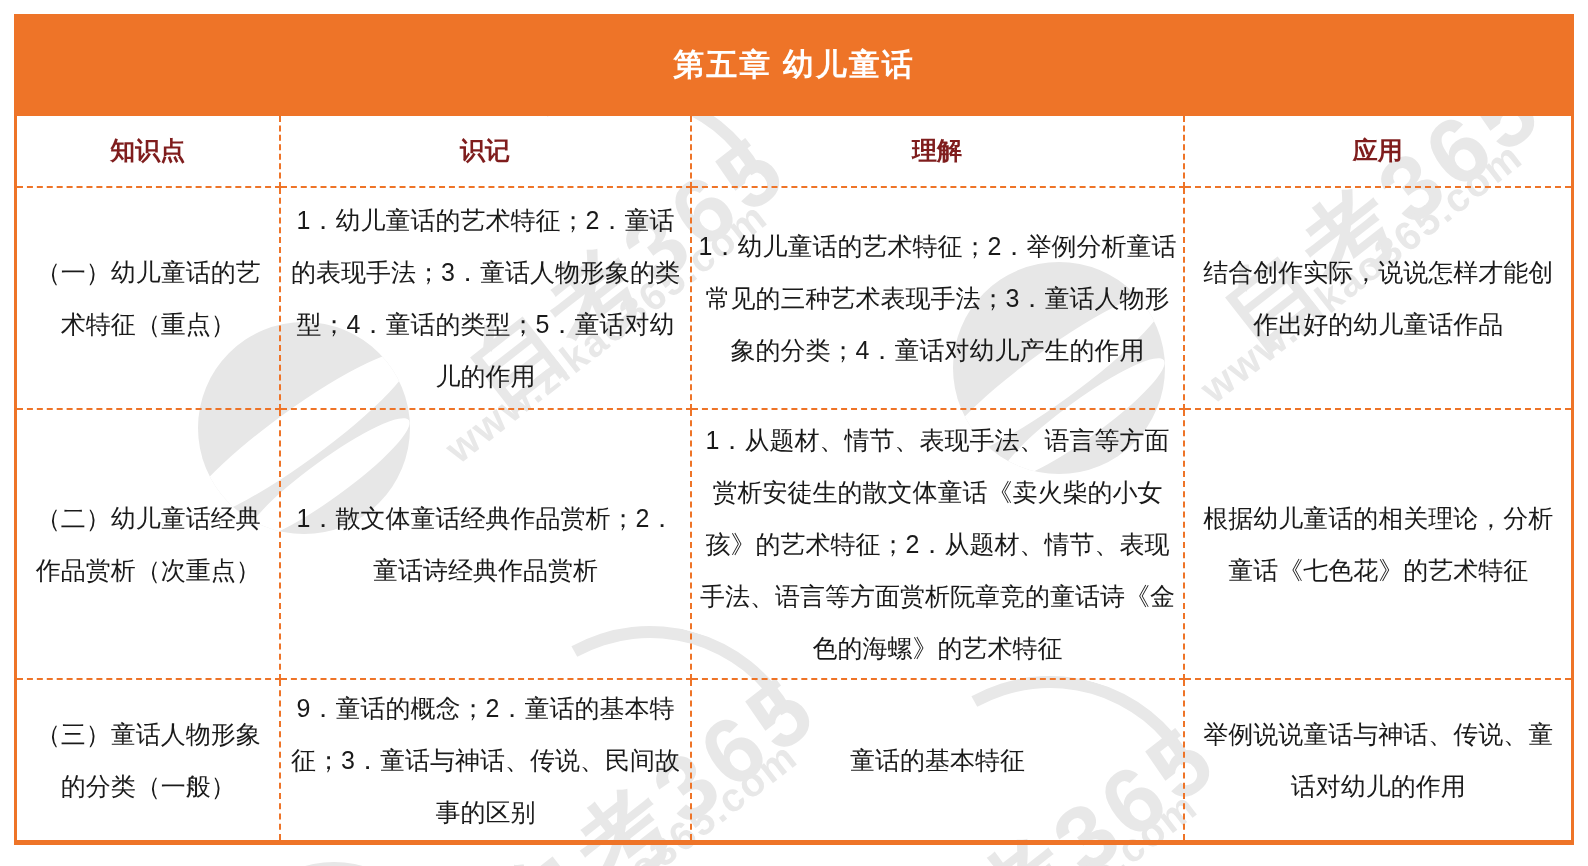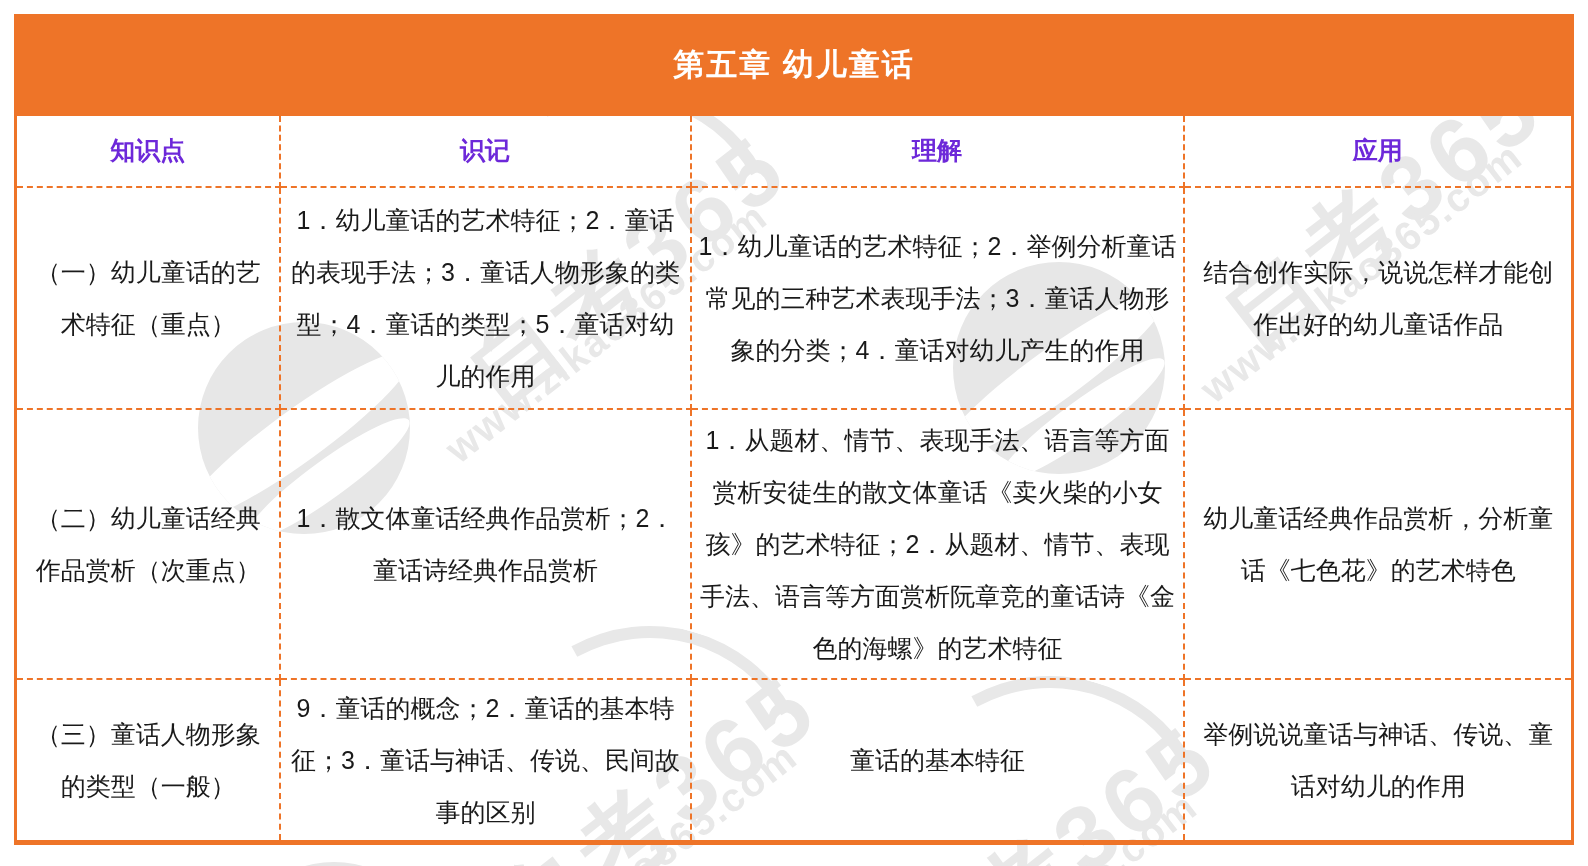--- a/index.html
+++ b/index.html
@@ -63,21 +63,21 @@
   .r-2{height:270px;}
   .r-3{height:160px;}
 
   th.title-cell{
     background:#ee7428;color:#ffffff;
     font-size:31px;font-weight:bold;letter-spacing:2px;
     text-align:center;vertical-align:middle;
     border:3px solid #ee7428;
   }
   th.col-head{
-    background:transparent;color:#6d28d9;
+    background:transparent;color:#7f1d1d;
     font-size:25px;font-weight:bold;
     text-align:center;vertical-align:middle;
     border:2px dashed #ee7428;
   }
   td.cell{
     background:transparent;color:#1a1a1a;
     font-size:25px;line-height:52px;
     text-align:center;vertical-align:middle;
     padding:2px 6px 2px 7px;
     border:2px dashed #ee7428;
@@ -138,24 +138,24 @@
       <tr class="r-1">
         <td class="cell">（一）幼儿童话的艺术特征（重点）</td>
         <td class="cell">1．幼儿童话的艺术特征；2．童话的表现手法；3．童话人物形象的类型；4．童话的类型；5．童话对幼儿的作用</td>
         <td class="cell">1．幼儿童话的艺术特征；2．举例分析童话常见的三种艺术表现手法；3．童话人物形象的分类；4．童话对幼儿产生的作用</td>
         <td class="cell">结合创作实际，说说怎样才能创作出好的幼儿童话作品</td>
       </tr>
       <tr class="r-2">
         <td class="cell">（二）幼儿童话经典作品赏析（次重点）</td>
         <td class="cell">1．散文体童话经典作品赏析；2．童话诗经典作品赏析</td>
         <td class="cell">1．从题材、情节、表现手法、语言等方面赏析安徒生的散文体童话《卖火柴的小女孩》的艺术特征；2．从题材、情节、表现手法、语言等方面赏析阮章竞的童话诗《金色的海螺》的艺术特征</td>
-        <td class="cell">幼儿童话经典作品赏析，分析童话《七色花》的艺术特色</td>
+        <td class="cell">根据幼儿童话的相关理论，分析童话《七色花》的艺术特征</td>
       </tr>
       <tr class="r-3">
-        <td class="cell">（三）童话人物形象的类型（一般）</td>
+        <td class="cell">（三）童话人物形象的分类（一般）</td>
         <td class="cell">9．童话的概念；2．童话的基本特征；3．童话与神话、传说、民间故事的区别</td>
         <td class="cell">童话的基本特征</td>
         <td class="cell">举例说说童话与神话、传说、童话对幼儿的作用</td>
       </tr>
     </tbody>
   </table>
 
 </div>
 
 </body></html>

